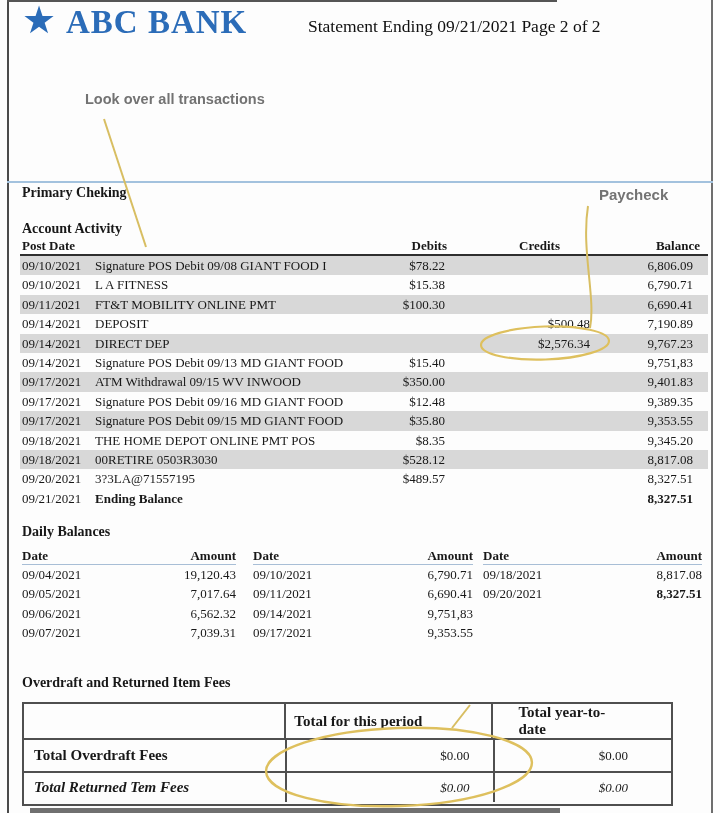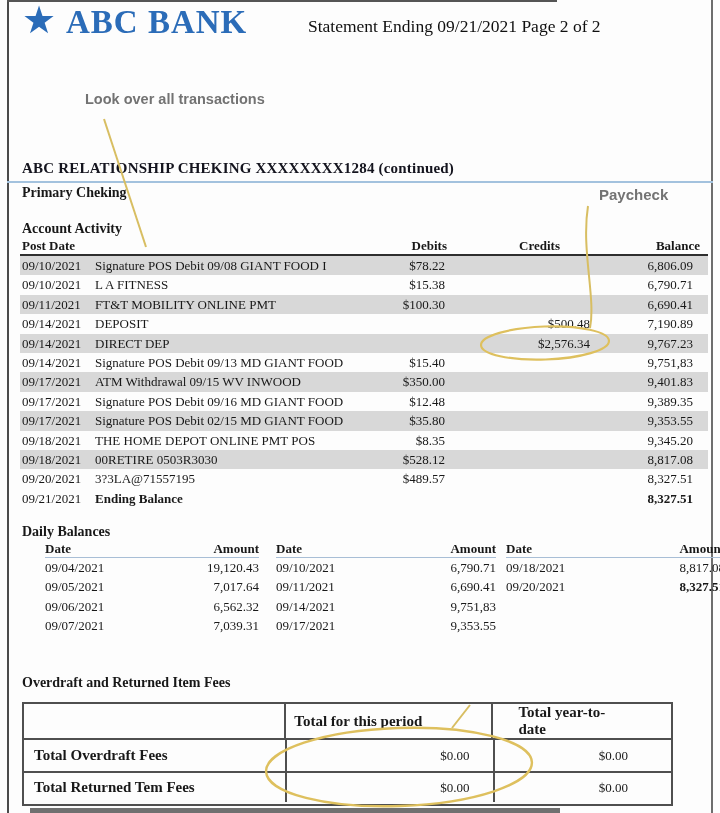--- a/index.html
+++ b/index.html
@@ -46,37 +46,37 @@
   .c.credit{width:125px;box-sizing:border-box;}
   .c.bal{width:118px;padding-right:15px;box-sizing:border-box;}
   .t-head .debit{padding-right:18px;}
   .t-head .credit{padding-right:30px;}
   .t-head .bal{padding-right:8px;}
   .bold{font-weight:bold;}
 
   
   .db-title{position:absolute;left:22px;top:524px;font-size:14px;font-weight:bold;}
   .db-wrap{position:absolute;left:0;top:542px;}
-  .db-group{position:absolute;top:0;margin-left:23px;}
+  .db-group{position:absolute;top:7px;}
   .db-g1{left:22px;width:214px;}
   .db-g2{left:253px;width:220px;}
   .db-g3{left:483px;width:219px;}
   .db-head{display:flex;justify-content:space-between;font-weight:bold;font-size:13px;
            height:15px;line-height:14px;border-bottom:1.5px solid #A8BED6;}
   .db-row{display:flex;justify-content:space-between;font-size:13px;height:18.3px;
           line-height:18.3px;margin-top:1px;}
 
   
   .fees-title{position:absolute;left:22px;top:675px;font-size:14px;font-weight:bold;}
   .fees-table{position:absolute;left:22px;top:702px;width:651px;height:104px;
               border:2px solid #4f4f4f;box-sizing:border-box;}
   .f-row{display:flex;box-sizing:border-box;}
   .f-head{height:36px;border-bottom:2px solid #4f4f4f;}
   .f-r1{height:33px;border-bottom:2px solid #4f4f4f;}
-  .f-r2{height:29px;}
+  .f-r2{height:29px;font-style:italic;}
   .f-cell{box-sizing:border-box;display:flex;align-items:center;}
   .f-label{width:241px;padding-left:10px;font-weight:bold;font-size:15px;}
   .f-period{width:219px;border-left:2px solid #4f4f4f;justify-content:flex-end;
             padding-right:23px;font-size:13px;margin-left:34px;}
   .f-ytd{width:187px;border-left:2px solid #4f4f4f;justify-content:flex-end;
          padding-right:43px;font-size:13px;}
   .f-head .f-period{justify-content:flex-start;padding-left:8px;font-weight:bold;font-size:15px;}
   .f-head .f-ytd{justify-content:flex-start;padding-left:25px;font-weight:bold;font-size:15px;}
 
   .overlay{position:absolute;left:0;top:0;pointer-events:none;}
@@ -91,21 +91,20 @@
   <div class="b-top"></div>
   <div class="b-bottom"></div>
 
   <div class="brand-star">★</div>
   <div class="brand-name">ABC BANK</div>
   <div class="stmt-title">Statement Ending 09/21/2021 Page 2 of 2</div>
 
   <div class="note note-1">Look over all transactions</div>
   <div class="note note-2">Paycheck</div>
 
-  <div class="acct-heading">ABC RELATIONSHIP CHEKING XXXXXXXX1284 (continued)</div>
   <div class="blue-rule"></div>
   <div class="acct-sub">Primary Cheking</div>
 
   <div class="activity-title">Account Activity</div>
   <div class="activity">
     <div class="t-row t-head">
       <span class="c date">Post Date</span>
       <span class="c desc"></span>
       <span class="c num debit">Debits</span>
       <span class="c num credit">Credits</span>
@@ -162,21 +161,21 @@
     </div>
     <div class="t-row">
       <span class="c date">09/17/2021</span>
       <span class="c desc">Signature POS Debit 09/16 MD GIANT FOOD</span>
       <span class="c num debit">$12.48</span>
       <span class="c num credit"></span>
       <span class="c num bal">9,389.35</span>
     </div>
     <div class="t-row shaded">
       <span class="c date">09/17/2021</span>
-      <span class="c desc">Signature POS Debit 02/15 MD GIANT FOOD</span>
+      <span class="c desc">Signature POS Debit 09/15 MD GIANT FOOD</span>
       <span class="c num debit">$35.80</span>
       <span class="c num credit"></span>
       <span class="c num bal">9,353.55</span>
     </div>
     <div class="t-row">
       <span class="c date">09/18/2021</span>
       <span class="c desc">THE HOME DEPOT ONLINE PMT POS</span>
       <span class="c num debit">$8.35</span>
       <span class="c num credit"></span>
       <span class="c num bal">9,345.20</span>

